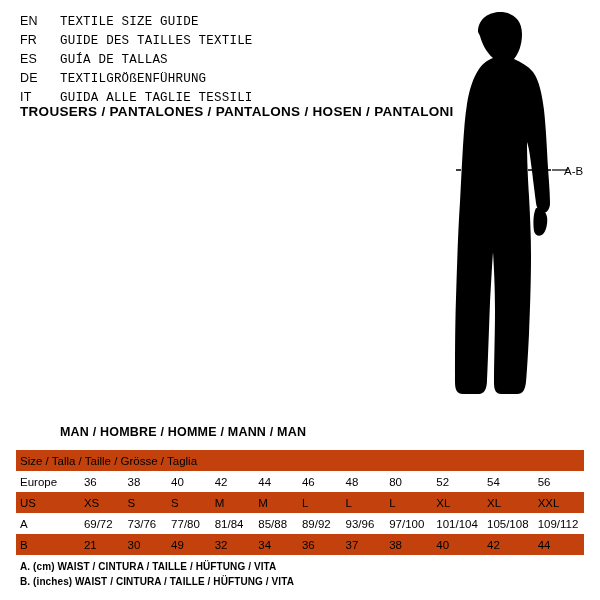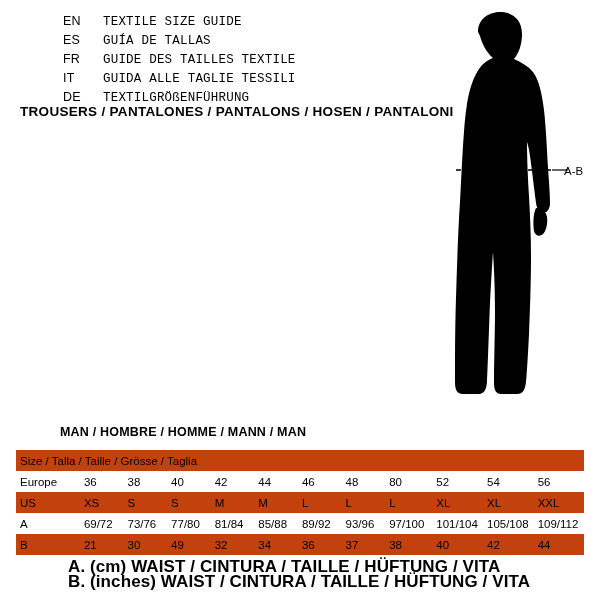--- a/index.html
+++ b/index.html
@@ -25,21 +25,20 @@
   .lang-list {
     position: absolute;
     left: 20px;
     top: 14px;
     width: 360px;
   }
   .lang-row {
     display: flex;
     align-items: baseline;
     height: 19px;
-    margin-left: 43px;
   }
   .lang-code {
     width: 40px;
     font-size: 12.5px;
     letter-spacing: 0.2px;
   }
   .lang-text {
     font-size: 12.5px;
     letter-spacing: 0.2px;
     font-family: Liberation Mono, monospace;
@@ -103,54 +102,53 @@
     width: 88px;
   }
   table.size-table td.val {
     width: 53px;
   }
 
   .footnotes {
     position: absolute;
     left: 20px;
     top: 559px;
-    font-size: 17px;
+    font-size: 10px;
     line-height: 15px;
     font-weight: bold;
-    margin-left: 48px;
   }
   .footnotes div {
     letter-spacing: 0.1px;
   }
 </style>
 </head>
 <body>
 
 <div class="page">
 
   <div class="lang-list">
     <div class="lang-row">
       <span class="lang-code">EN</span>
       <span class="lang-text">TEXTILE SIZE GUIDE</span>
     </div>
     <div class="lang-row">
+      <span class="lang-code">FR</span>
+      <span class="lang-text">GUIDE DES TAILLES TEXTILE</span>
+    </div>
+    <div class="lang-row">
       <span class="lang-code">ES</span>
       <span class="lang-text">GUÍA DE TALLAS</span>
     </div>
     <div class="lang-row">
-      <span class="lang-code">FR</span>
-      <span class="lang-text">GUIDE DES TAILLES TEXTILE</span>
+      <span class="lang-code">DE</span>
+      <span class="lang-text">TEXTILGRÖßENFÜHRUNG</span>
     </div>
     <div class="lang-row">
       <span class="lang-code">IT</span>
       <span class="lang-text">GUIDA ALLE TAGLIE TESSILI</span>
-    </div>
-    <div class="lang-row">
-      <span class="lang-code">DE</span>
-      <span class="lang-text">TEXTILGRÖßENFÜHRUNG</span>
     </div>
   </div>
 
   <div class="section-title">TROUSERS / PANTALONES / PANTALONS / HOSEN / PANTALONI</div>
 
   <div class="figure-wrap">
     <svg width="200" height="400" viewBox="0 0 200 400">
       <path fill="#000000" d="
         M 78,22
         C 78,8 90,2 100,2

